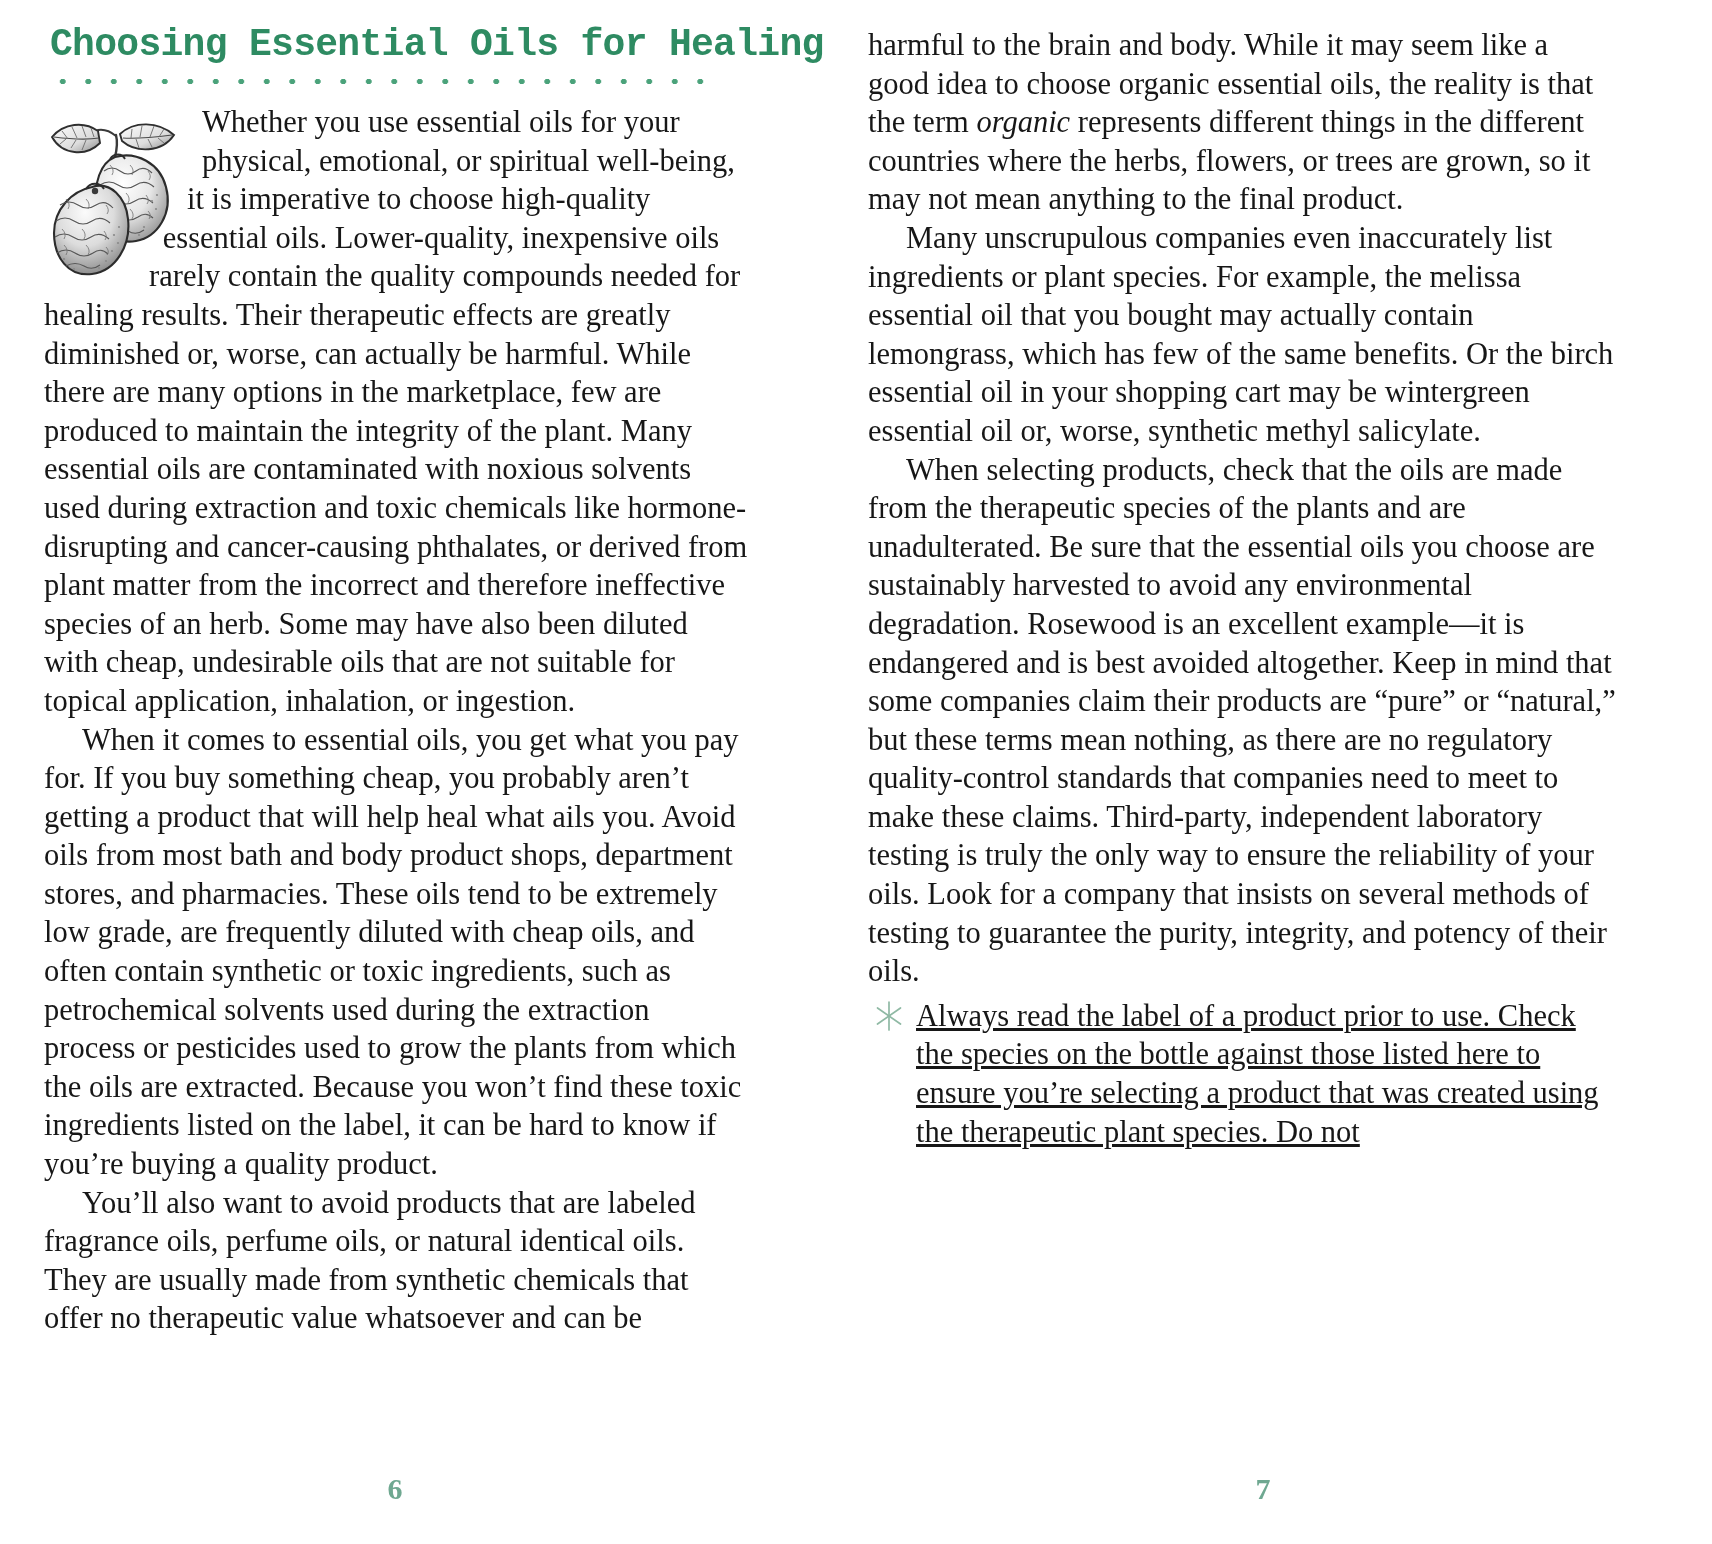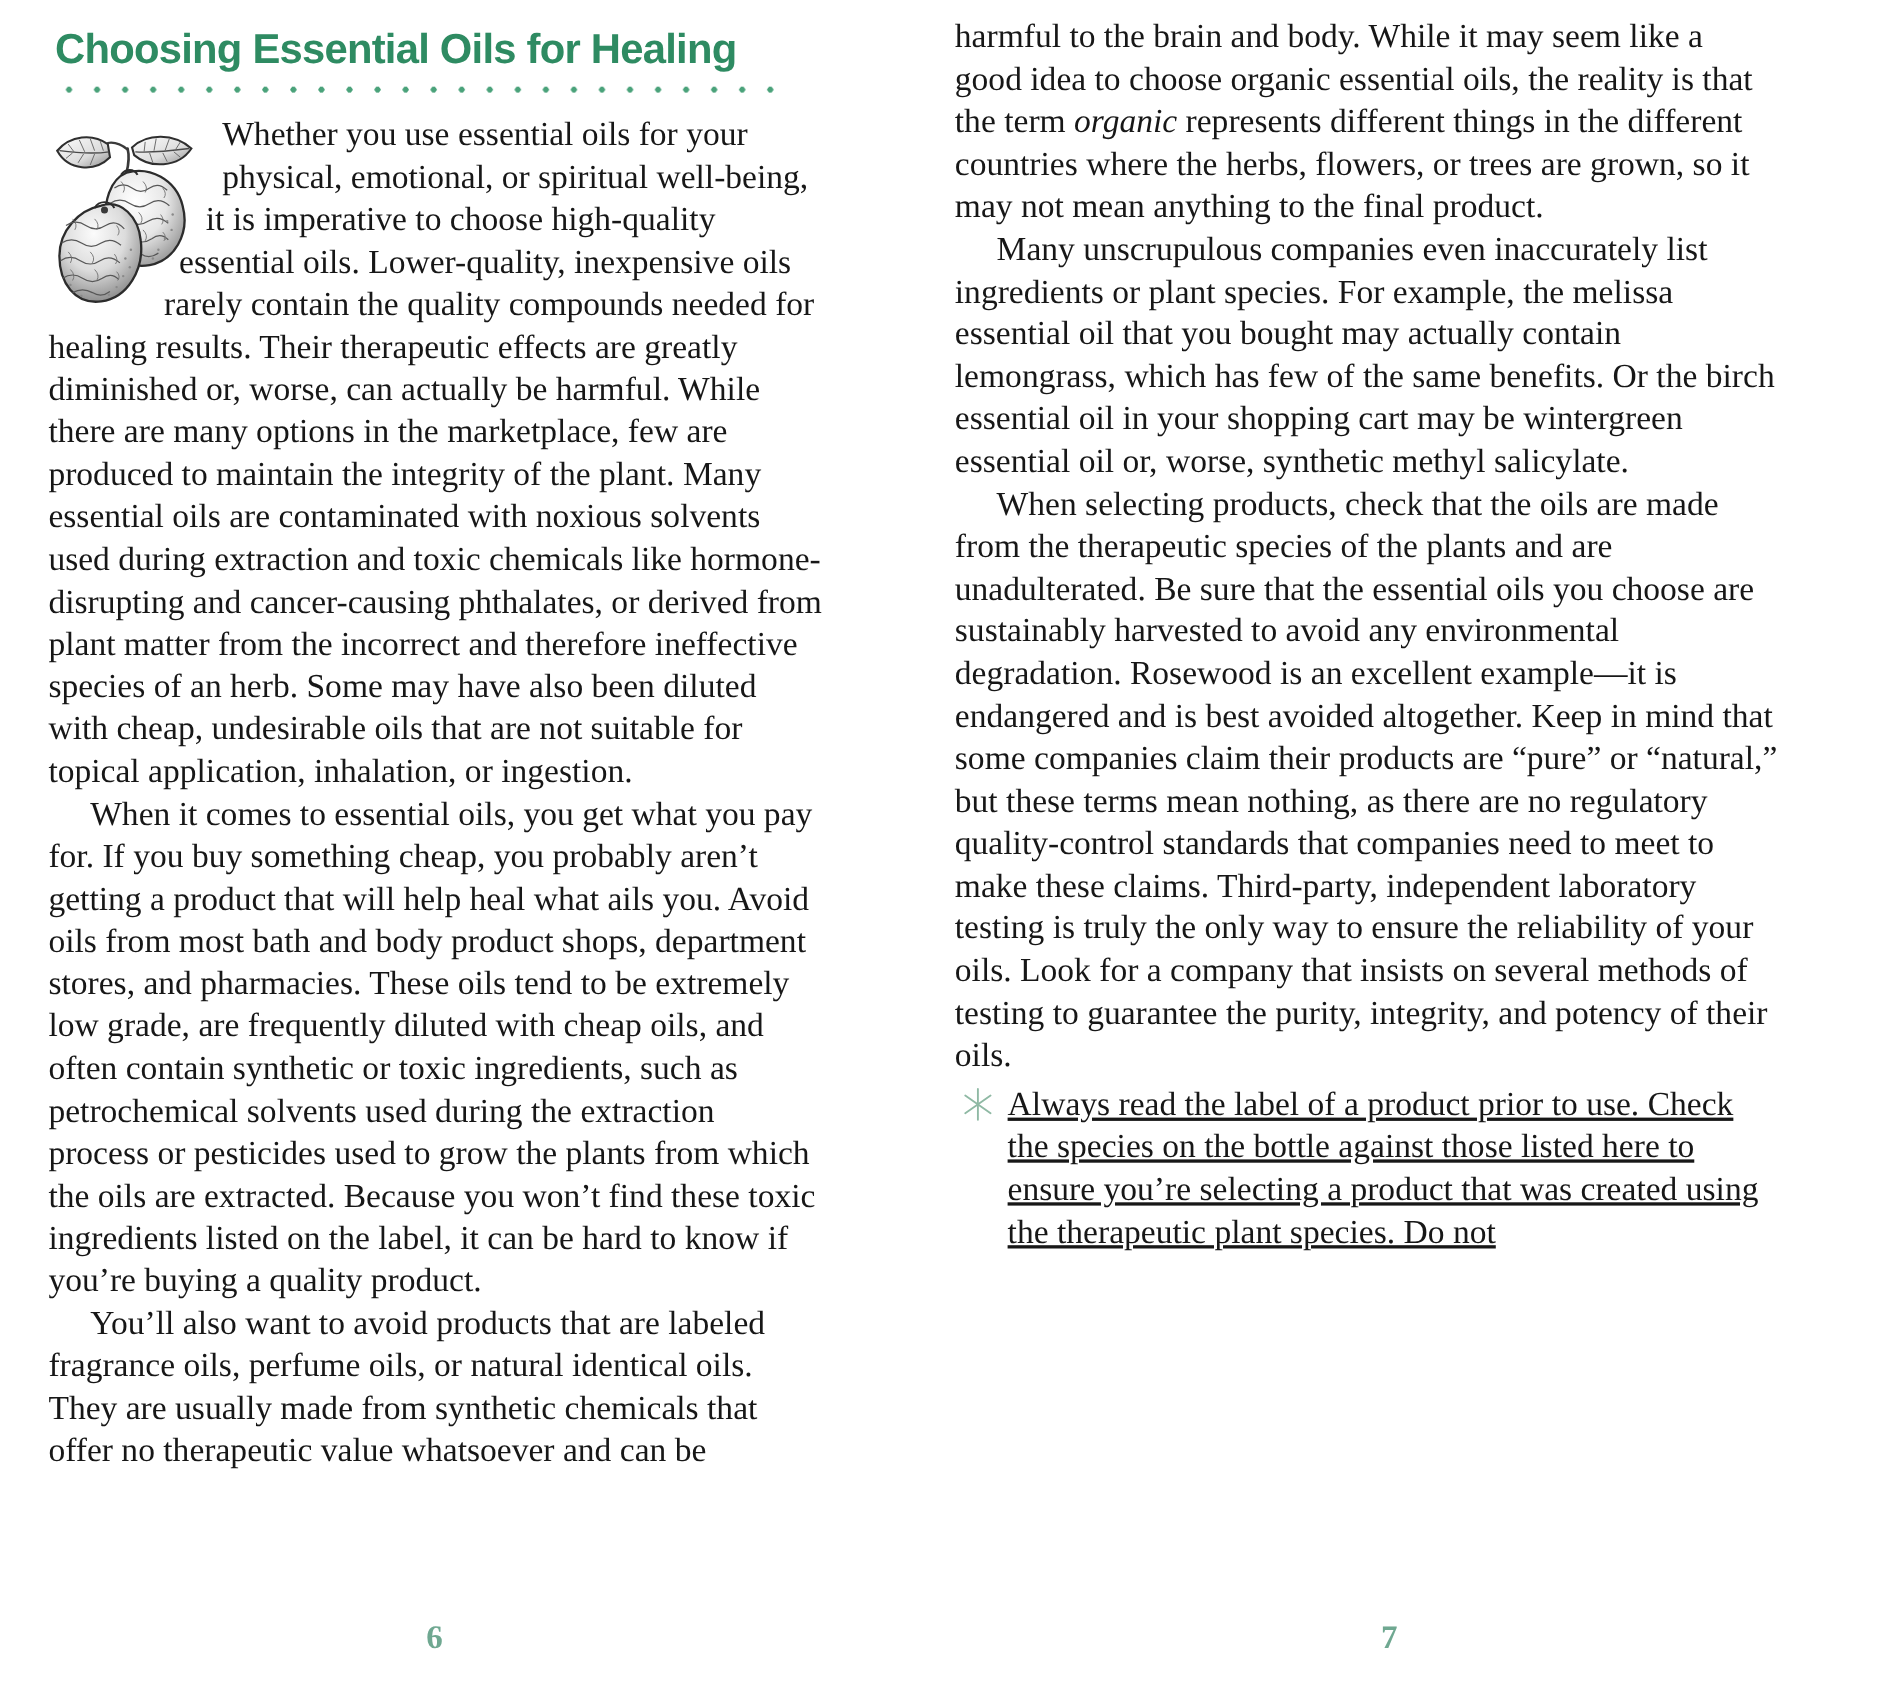--- a/index.html
+++ b/index.html
@@ -27,21 +27,21 @@
     position: absolute;
     top: 0;
     height: 1544px;
     box-sizing: border-box;
   }
   .page-left  { left: 0px;   width: 790px; padding: 14px 42px 0 44px; }
   .page-right { left: 868px; width: 790px; padding: 14px 42px 0 0px; }
 
   
   .chapter-title {
-    font-family: Liberation Sans, sans-serif;
+    font-family: Liberation Mono, monospace;
     font-weight: bold;
     font-size: 38px;
     line-height: 1.0;
     letter-spacing: -0.7px;
     color: #2e8b62;
     margin: 12px 0 0 6px;
     white-space: nowrap;
   }
   .dotted-rule {
     margin: 13px 0 0 6px;
@@ -59,21 +59,21 @@
     line-height: 38.6px;
     text-align: left;
     color: #171717;
     margin: 0;
     -webkit-font-smoothing: antialiased;
   }
   .body-text p { margin: 0; }
   .body-text p.indent { text-indent: 38px; }
 
   .col-left .body-text { margin-top: 17px; }
-  .col-right .body-text { margin-top: 0px; }
+  .col-right .body-text { margin-top: 12px; }
 
   
   .engraving {
     float: left;
     width: 148px;
     height: 172px;
     margin: 6px 10px 2px 0px;
     shape-outside: polygon(
       0% 0%,   100% 0%,  100% 20%,
       78% 26%, 88% 46%,  74% 62%,

